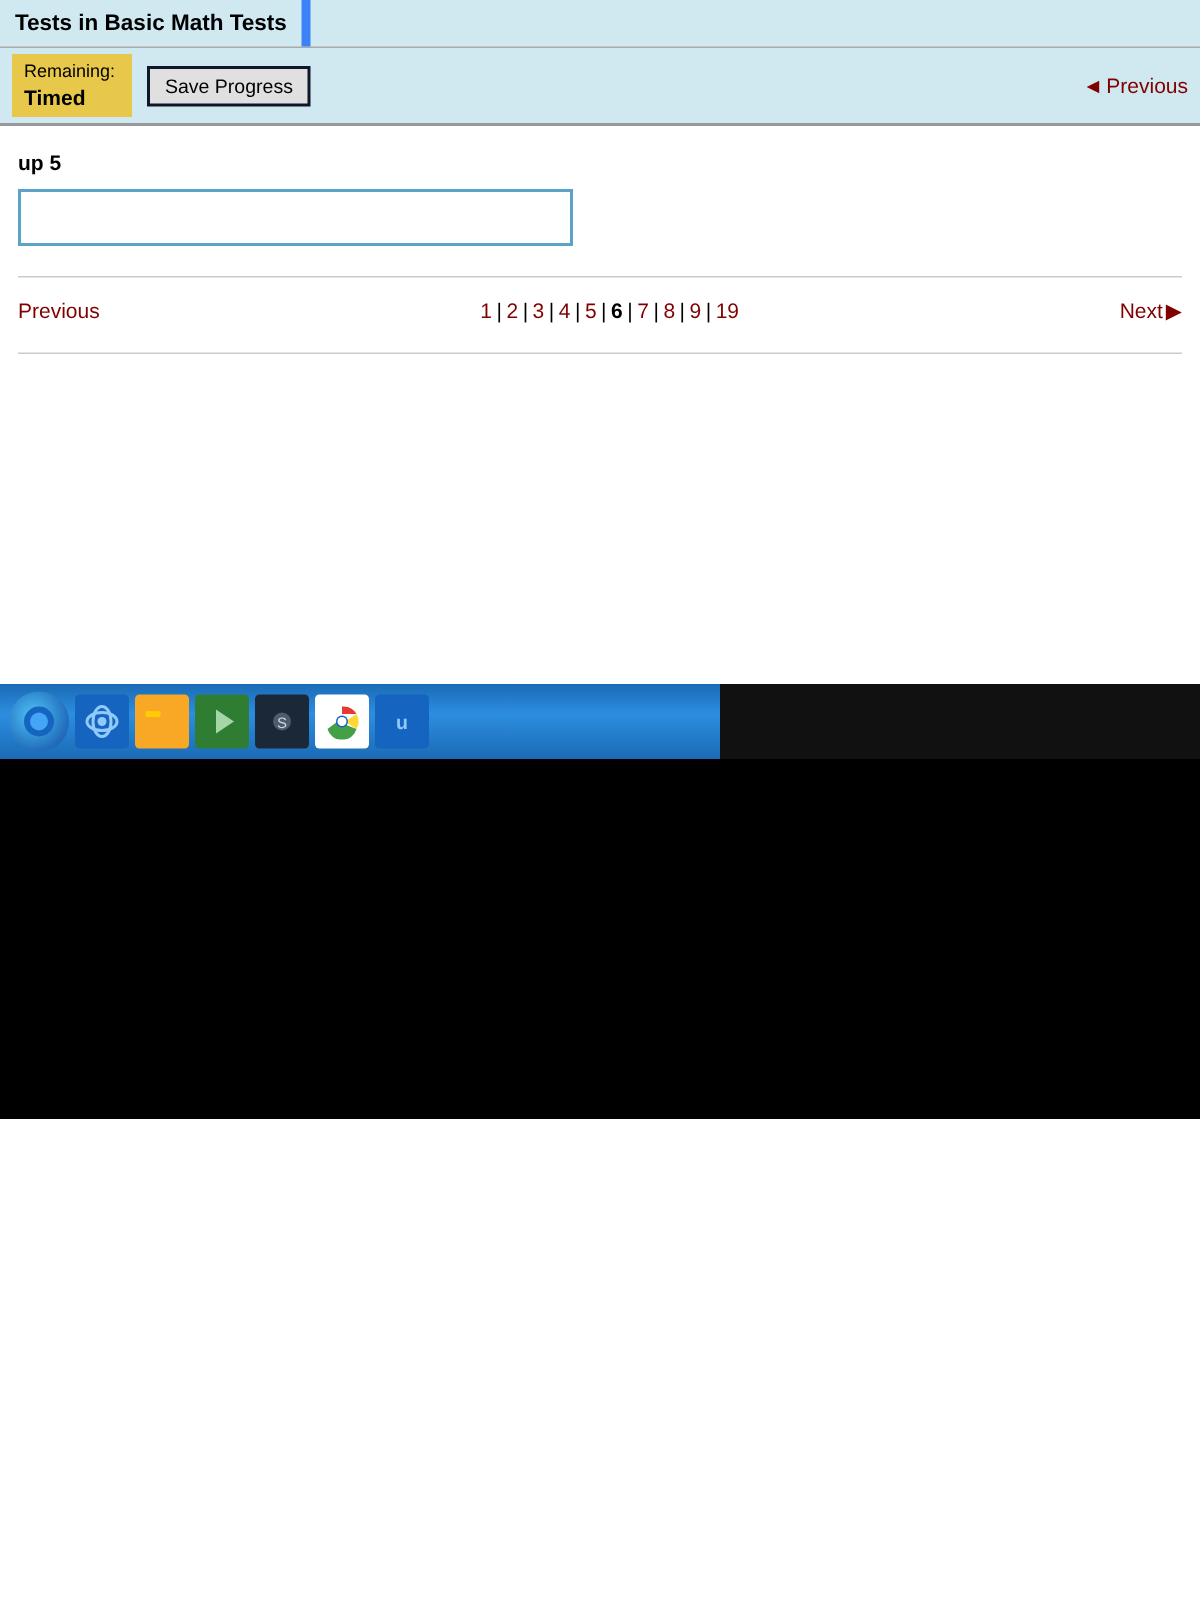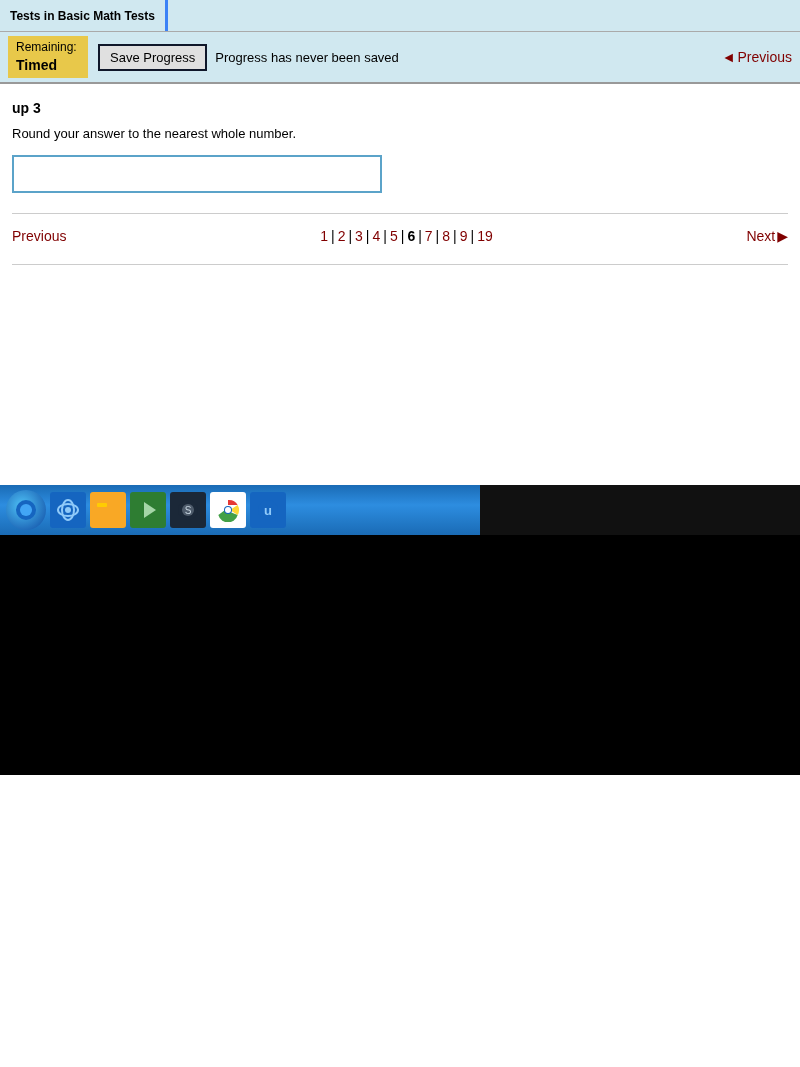--- a/index.html
+++ b/index.html
@@ -13,27 +13,27 @@
 
     
     .top-bar {
       background: #d0e8f0;
       border-bottom: 1px solid #aaa;
       display: flex;
       align-items: stretch;
       height: 32px;
     }
     .top-bar-title {
-      font-size: 12px;
+      font-size: 15px;
       font-weight: bold;
       color: #000;
       padding: 0 10px;
       display: flex;
       align-items: center;
-      border-right: 3px solid #3b82f6;
+      border-right: 6px solid #3b82f6;
     }
 
     
     .toolbar {
       background: #d0e8f0;
       border-bottom: 2px solid #999;
       display: flex;
       align-items: center;
       padding: 6px 8px;
       height: 52px;
@@ -220,30 +220,28 @@
 <div class="top-bar">
   <span class="top-bar-title">Tests in Basic Math Tests</span>
 </div>
 
 <div class="toolbar">
   <div class="remaining-block">
     <span class="remaining-label">Remaining:</span>
     <span class="remaining-value">Timed</span>
   </div>
   <button class="save-btn">Save Progress</button>
-  <span class="progress-text">Progress has never been saved</span>
   <a class="previous-btn">
     <span class="arrow">◄</span>
     <span>Previous</span>
   </a>
 </div>
 
 <div class="content">
-  <div class="question-label">up 3</div>
-  <div class="question-instruction">Round your answer to the nearest whole number.</div>
+  <div class="question-label">up 5</div>
   <input class="answer-input" type="text" style="">
 
   <div class="pagination">
     <a class="page-prev">Previous</a>
     <div class="page-numbers">
       <a class="page-num">1</a>
       <span class="page-sep">|</span>
       <a class="page-num">2</a>
       <span class="page-sep">|</span>
       <a class="page-num">3</a>

